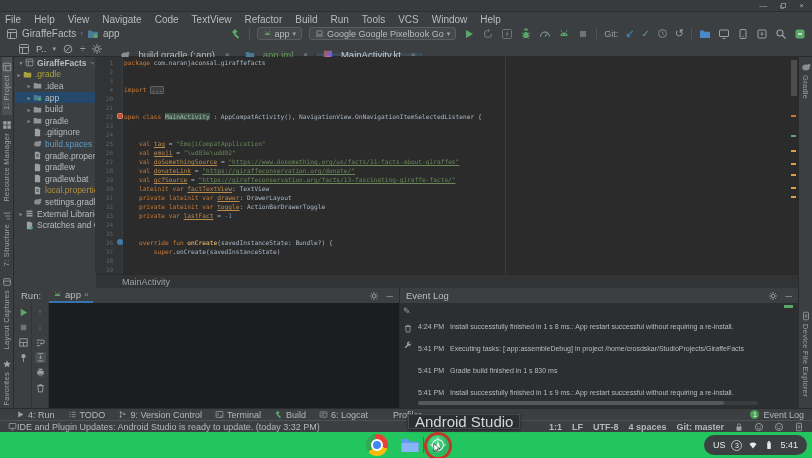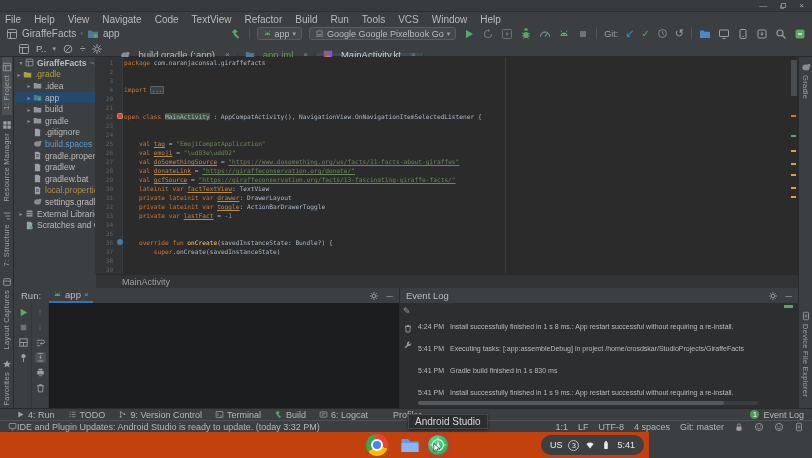--- a/index.html
+++ b/index.html
@@ -99,39 +99,39 @@
 
   
   #toolwinbar{position:absolute;left:0;top:408px;width:812px;height:12px;background:#3c3f41;border-top:1px solid #2b2b2b;
     display:flex;align-items:center;gap:13px;padding-left:16px;font-size:9px;color:#b4b7b9;}
   .twb-item{display:flex;align-items:center;gap:3px;}
   .twb-item .ic{width:9px;height:9px;}
   #event-badge{margin-left:auto;display:flex;align-items:center;gap:4px;padding-right:8px;}
   #event-badge .bdg{width:9px;height:9px;border-radius:50%;background:#499C54;color:#fff;font-size:7px;display:flex;align-items:center;justify-content:center;}
   #statusbar{position:absolute;left:0;top:420px;width:812px;height:12px;background:#3c3f41;border-top:1px solid #4e5254;
     display:flex;align-items:center;font-size:9px;color:#b4b7b9;padding:0 8px;}
-  #status-right{margin-left:auto;display:flex;align-items:center;gap:10px;}
+  #status-right{margin-left:auto;display:flex;align-items:center;gap:10px;font-weight:bold;}
   #status-right .ic{width:10px;height:10px;}
   #status-msg{display:flex;align-items:center;}
 
   
-  #shelf{position:absolute;left:0;top:432px;width:649px;height:26px;background:#c2410c;display:flex;align-items:center;}
+  #shelf{position:absolute;left:0;top:432px;width:812px;height:26px;background:#22c55e;display:flex;align-items:center;}
   .shelf-ic{position:absolute;width:22px;height:22px;top:2px;}
   #chrome-ic{left:366px;border-radius:50%;background:conic-gradient(from 110deg,#fbbc05 0 120deg,#34a853 120deg 240deg,#ea4335 240deg 360deg);}
   #chrome-ic .ring{position:absolute;left:5px;top:5px;width:12px;height:12px;border-radius:50%;background:#fff;}
   #chrome-ic .dot{position:absolute;left:7px;top:7px;width:8px;height:8px;border-radius:50%;background:#4285f4;}
   #shelf-sep{position:absolute;left:423px;top:5px;width:1px;height:16px;background:#5f6368;}
   #tray{position:absolute;right:5px;top:3px;height:20px;background:#3c4043;border-radius:12px;display:flex;align-items:center;gap:6px;
     padding:0 9px;color:#e8eaed;font-size:9px;}
   #tray .circ3{width:11px;height:11px;border-radius:50%;border:1px solid #bdc1c6;display:flex;align-items:center;justify-content:center;font-size:7px;}
   #tray .ic{width:10px;height:10px;}
   #red-ring{position:absolute;left:424px;top:432px;width:28px;height:28px;border:3px solid #c0392b;border-radius:50%;z-index:9;}
   #cursor{position:absolute;left:433px;top:442px;width:9px;height:12px;z-index:10;}
   #tooltip{position:absolute;left:408px;top:414px;height:15px;z-index:8;background:#2b2d2e;border:1px solid #46494b;
-    display:flex;align-items:center;padding:0 6px;font-size:10px;color:#d4d7d9;box-shadow:0 1px 3px rgba(0,0,0,.5);}
+    display:flex;align-items:center;padding:0 6px;font-size:15px;color:#d4d7d9;box-shadow:0 1px 3px rgba(0,0,0,.5);}
 </style>
 </head>
 <body>
 
 <div id="screen">
 
   <div id="titlebar">
       <span class="wc">—</span>
       <span class="wc ic" style="width:8px;height:8px">
         <svg viewBox="0 0 12 12" xmlns="http://www.w3.org/2000/svg">

